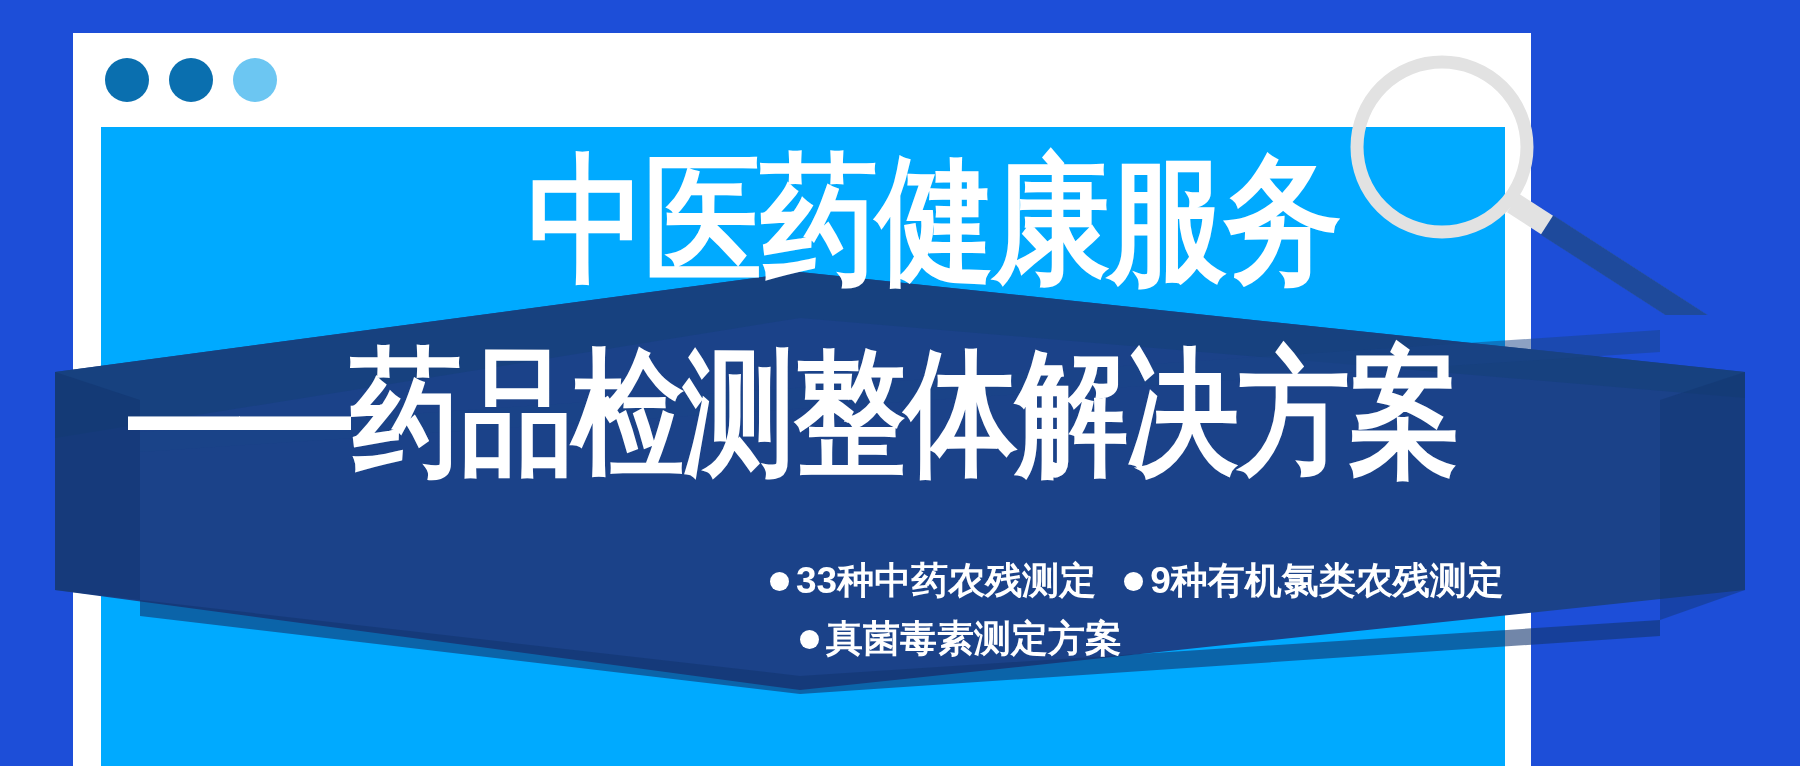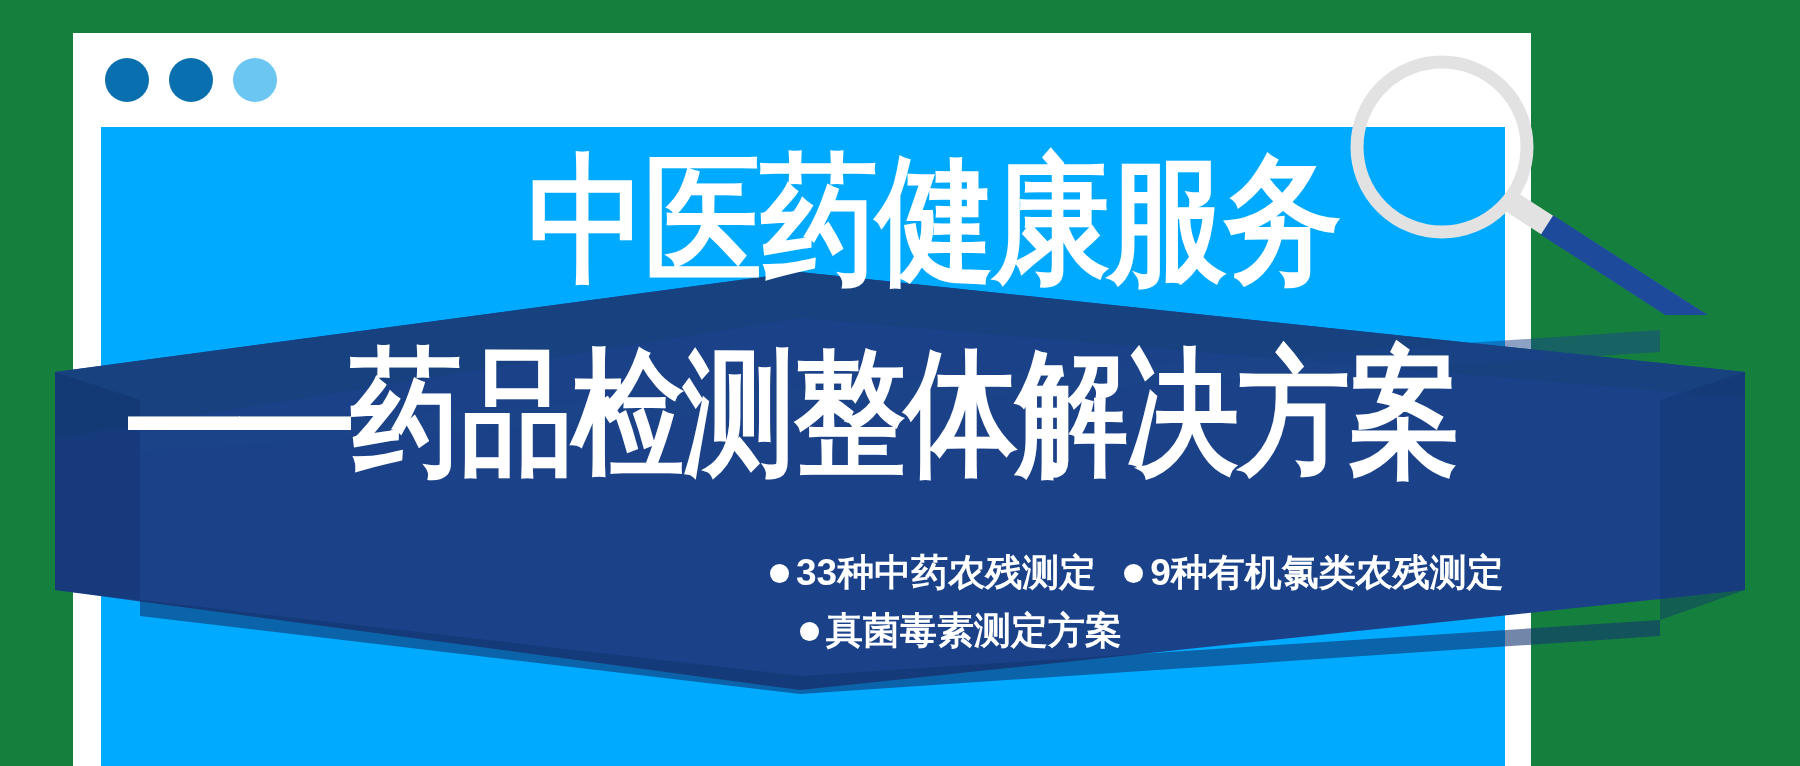--- a/index.html
+++ b/index.html
@@ -1,21 +1,21 @@
 <!DOCTYPE html>
 <html><head>
 <meta charset="utf-8">
 <style>
   html,body{margin:0;padding:0;}
   body{
     width:1800px;height:766px;overflow:hidden;
     font-family:"Liberation Sans","DejaVu Sans",sans-serif;
     background:#00AAFF;
   }
-  #stage{position:relative;width:1800px;height:766px;overflow:hidden;background:#15803d;}
+  #stage{position:relative;width:1800px;height:766px;overflow:hidden;background:#1d4ed8;}
 
   
   .browser-frame{
     position:absolute;left:73px;top:33px;width:1458px;height:760px;
     background:#FFFFFF;
   }
   .browser-dots{position:absolute;left:105px;top:58px;display:flex;gap:20px;}
   .dot{width:44px;height:44px;border-radius:50%;}
   .dot-1{background:#0A6FAF;}
   .dot-2{background:#0A6FAF;}
@@ -55,21 +55,21 @@
     letter-spacing:-1px;
     transform:scaleY(1.22);
     transform-origin:right top;
     white-space:nowrap;
   }
 
   .bullets{
     position:absolute;left:770px;top:548px;width:760px;
     color:#FFFFFF;
   }
-  .bullet-row{display:flex;align-items:flex-start;height:58px;white-space:nowrap;}
+  .bullet-row{display:flex;align-items:flex-end;height:58px;white-space:nowrap;}
   .bullet-item{display:flex;align-items:center;font-size:37px;font-weight:bold;}
   .bullet-item .dotmark{
     display:inline-block;width:19px;height:19px;border-radius:50%;
     background:#FFFFFF;margin-right:7px;flex:0 0 auto;
   }
   .gap-a{width:28px;flex:0 0 auto;}
   .gap-b{width:30px;flex:0 0 auto;}
 </style>
 </head>
 <body>

